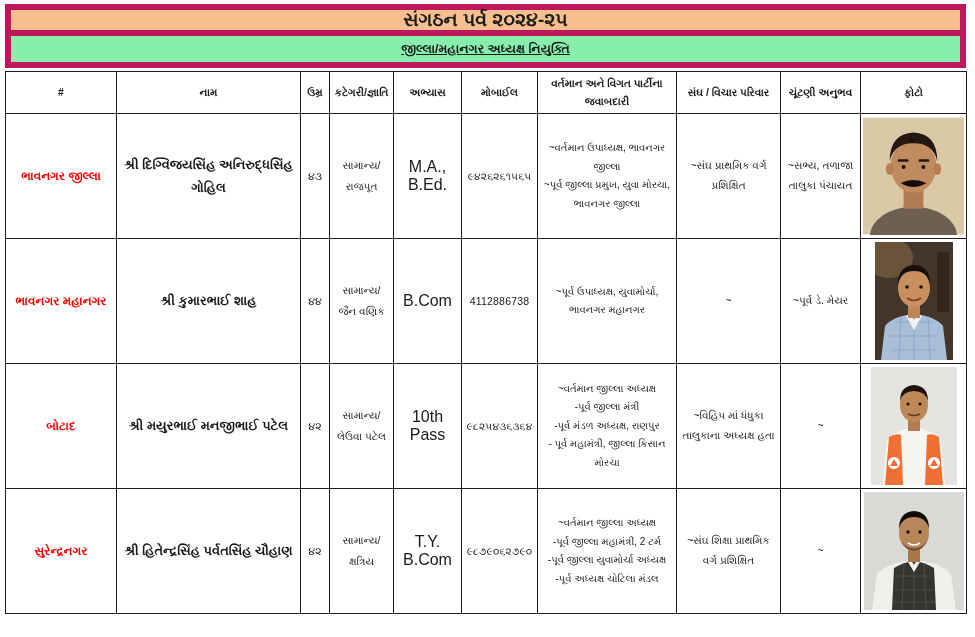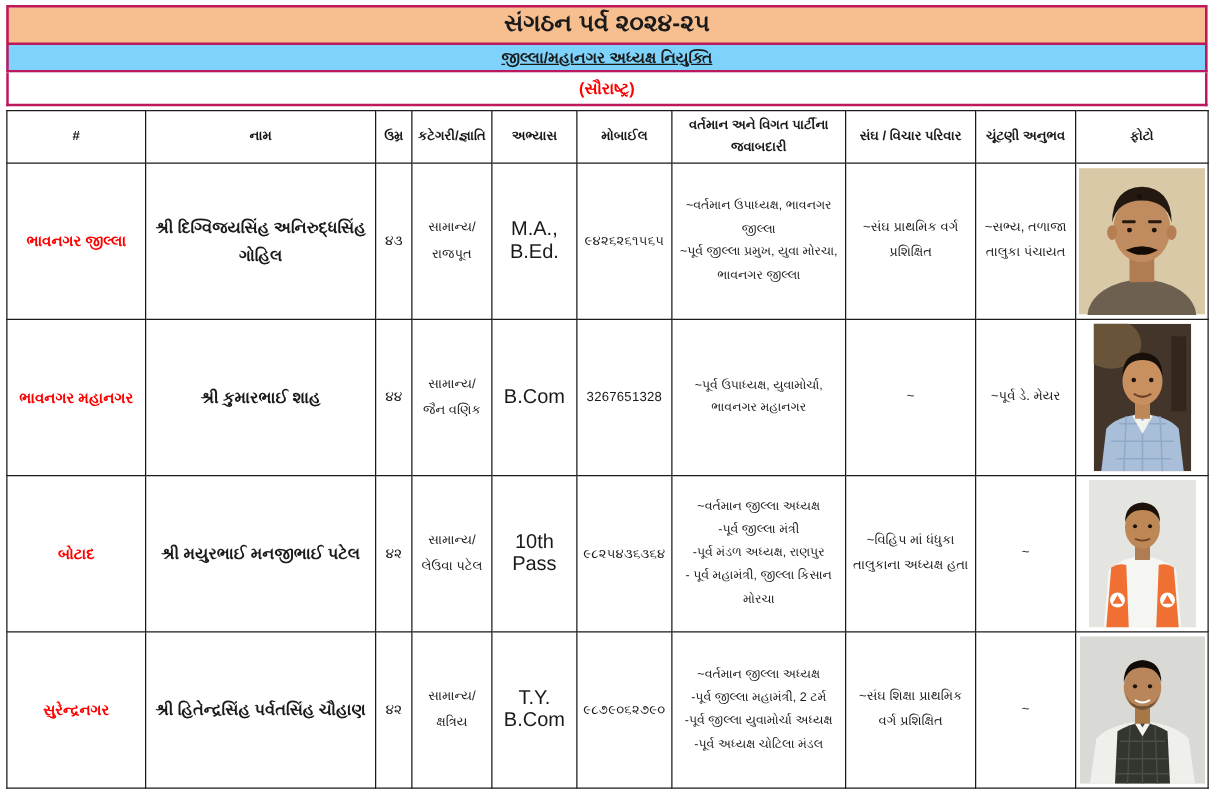--- a/index.html
+++ b/index.html
@@ -2,23 +2,23 @@
 <html><head>
 <meta charset="utf-8">
 <style>
   html,body{margin:0;padding:0;background:#ffffff;}
   body{
     width:975px;height:637px;position:relative;
     font-family:"Liberation Sans","DejaVu Sans",sans-serif;
     color:#1a1a1a;
   }
   .sheet{position:absolute;left:5px;top:4px;width:961px;}
-  .bar{box-sizing:border-box;border:2px solid #be185d;display:flex;align-items:center;justify-content:center;text-align:center;}
+  .bar{box-sizing:border-box;border:6px solid #be185d;display:flex;align-items:center;justify-content:center;text-align:center;}
   .title-bar{background:#F7BF90;height:32px;font-size:19px;font-weight:bold;}
-  .subtitle-bar{background:#7dd3fc;height:22px;border-top:none;font-size:12.5px;font-weight:bold;text-decoration:underline;}
+  .subtitle-bar{background:#86efac;height:32px;border-top:none;font-size:12.5px;font-weight:bold;text-decoration:underline;}
   .region-bar{background:#ffffff;height:27px;border-top:none;font-size:13px;font-weight:bold;color:#FF0000;}
   .gap{height:3px;}
   table.roster{border-collapse:collapse;table-layout:fixed;width:961px;}
   table.roster th,table.roster td{
     box-sizing:border-box;border:1.6px solid #1b1b1b;
     text-align:center;vertical-align:middle;padding:2px;overflow:hidden;
   }
   thead th{height:42px;font-size:10.5px;font-weight:bold;line-height:1.7;}
   tbody td{height:122px;font-size:10.5px;}
   td.district{color:#FF0000;font-weight:bold;font-size:12px;}
@@ -36,21 +36,20 @@
   .resp-line{display:block;}
   .cat-line{display:block;}
 </style>
 </head>
 <body>
 
 <div class="sheet">
 
   <div class="bar title-bar">સંગઠન પર્વ ૨૦૨૪-૨૫</div>
   <div class="bar subtitle-bar">જીલ્લા/મહાનગર અધ્યક્ષ નિયુક્તિ</div>
-  <div class="bar region-bar">(સૌરાષ્ટ્ર)</div>
   <div class="gap"></div>
 
   <table class="roster">
     <colgroup>
       <col style="width:111px">
         <col style="width:184px">
         <col style="width:29px">
       <col style="width:64px">
         <col style="width:68px">
         <col style="width:76px">
@@ -114,21 +113,21 @@
 
       <tr>
         <td class="district"><span>ભાવનગર મહાનગર</span></td>
         <td class="name">શ્રી કુમારભાઈ શાહ</td>
         <td class="age">૪૪</td>
         <td class="category">
           <span class="cat-line">સામાન્ય/</span>
           <span class="cat-line">જૈન વણિક</span>
         </td>
         <td class="education">B.Com</td>
-        <td class="mobile">3267651328</td>
+        <td class="mobile">4112886738</td>
         <td class="resp">
           <span class="resp-line">~પૂર્વ ઉપાધ્યક્ષ, યુવામોર્ચા, ભાવનગર મહાનગર</span>
         </td>
         <td class="sangh">~</td>
         <td class="election">~પૂર્વ ડે. મેયર</td>
         <td class="photo-cell">
           <div class="photo-wrap">
             <svg width="78" height="118" viewBox="0 0 78 118">
               <rect width="78" height="118" fill="#43352a"></rect>
               <ellipse cx="14" cy="16" rx="24" ry="20" fill="#70593d" opacity="0.85"></ellipse>

